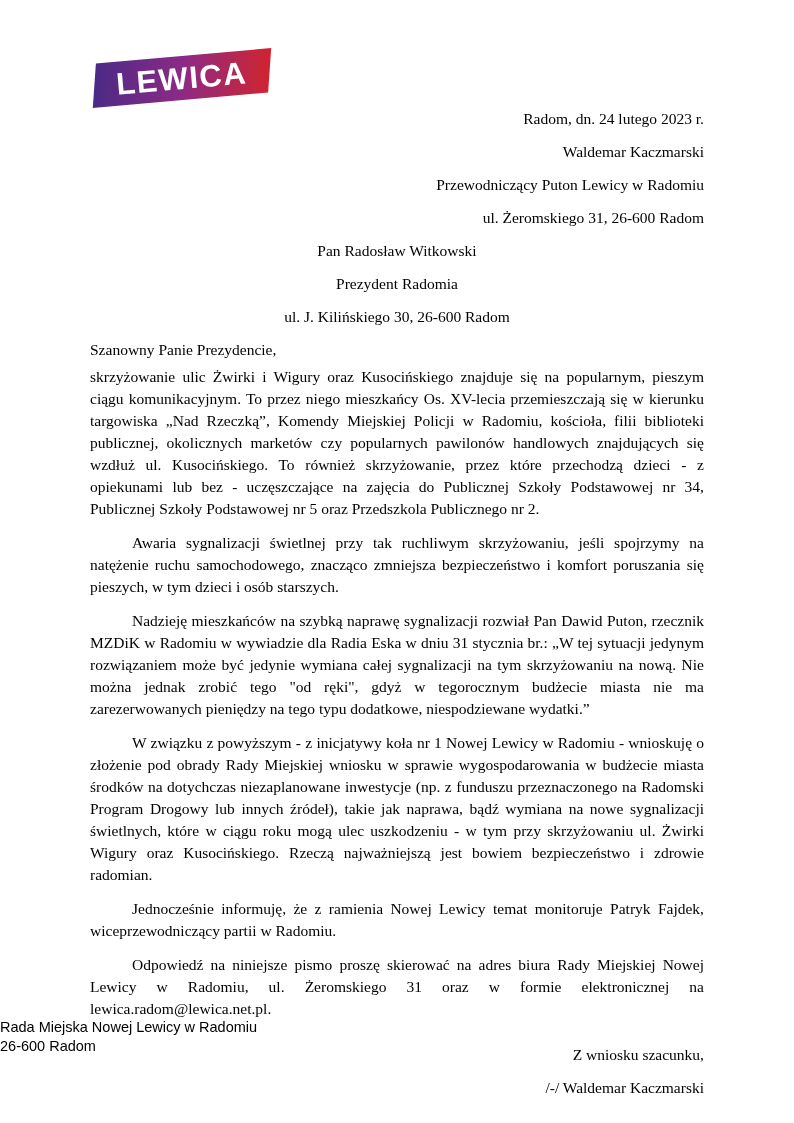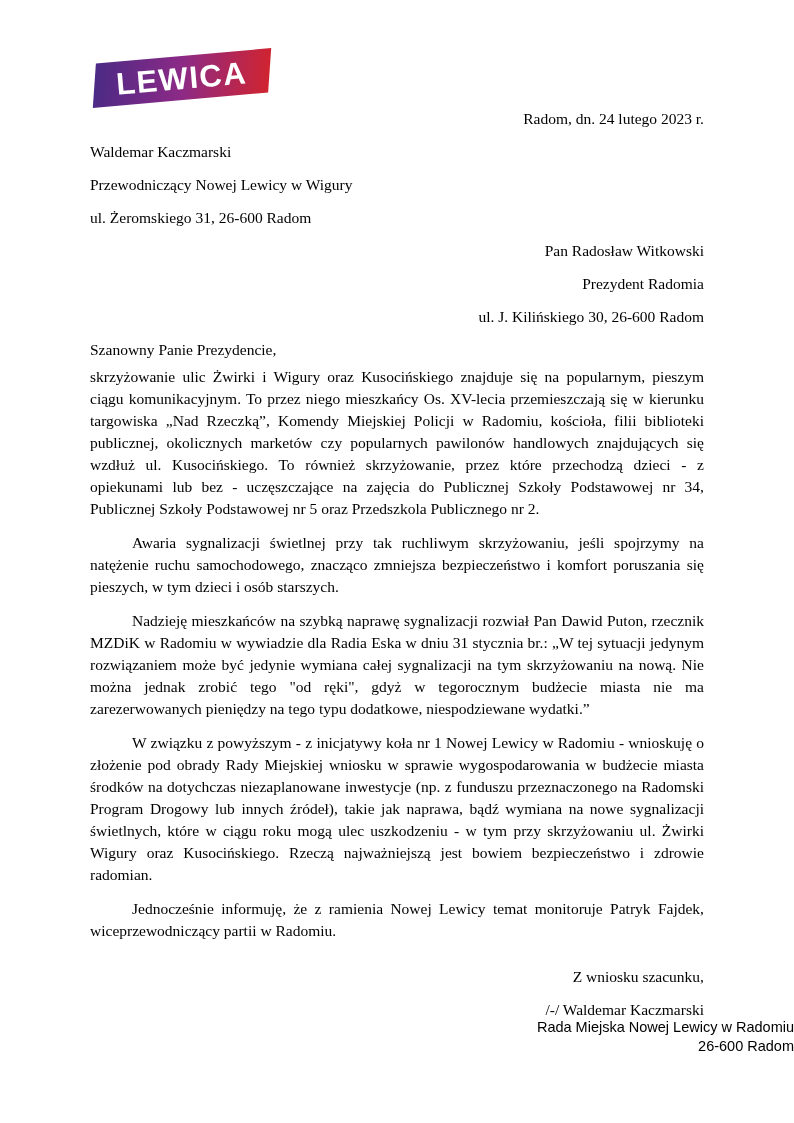--- a/index.html
+++ b/index.html
@@ -53,24 +53,25 @@
   }
   .date {
     margin: 108px 0 0 0;
     text-align: right;
   }
   .sender {
     margin-top: 11px;
   }
   .sender .line {
     margin-bottom: 11px;
+    text-align: right;
   }
   .recipient {
     margin-top: 8px;
-    text-align: right;
+    text-align: center;
   }
   .recipient .line {
     margin-bottom: 11px;
   }
   .salutation {
     margin: 10px 0 5px 0;
   }
   .par {
     margin: 0 0 12px 0;
     text-align: justify;
@@ -87,21 +88,21 @@
   }
   .closing .line {
     margin-bottom: 11px;
   }
   
   .footer {
     position: absolute;
     top: 1018px;
     left: 0;
     width: 794px;
-    text-align: right;
+    text-align: left;
     font-family: "Liberation Sans", sans-serif;
     font-size: 14.5px;
     line-height: 19px;
     color: #000000;
   }
 </style>
 </head>
 <body>
 
 <div class="page">
@@ -109,21 +110,21 @@
   <div class="logo-band" style="background: linear-gradient(90deg, rgb(75, 42, 133) 0%, rgb(140, 42, 134) 50%, rgb(208, 36, 48) 100%);">
     <span class="logo-text">LEWICA</span>
   </div>
 
   <div class="content">
 
     <p class="date">Radom, dn. 24 lutego 2023 r.</p>
 
     <div class="sender">
       <div class="line">Waldemar Kaczmarski</div>
-      <div class="line">Przewodniczący Nowej Lewicy w Wigury</div>
+      <div class="line">Przewodniczący Puton Lewicy w Radomiu</div>
       <div class="line">ul. Żeromskiego 31, 26-600 Radom</div>
     </div>
 
     <div class="recipient">
       <div class="line">Pan Radosław Witkowski</div>
       <div class="line">Prezydent Radomia</div>
       <div class="line">ul. J. Kilińskiego 30, 26-600 Radom</div>
     </div>
 
     <p class="salutation">Szanowny Panie Prezydencie,</p>
@@ -131,20 +132,21 @@
     <p class="par no-indent">skrzyżowanie ulic Żwirki i Wigury oraz Kusocińskiego znajduje się na popularnym, pieszym ciągu komunikacyjnym. To przez niego mieszkańcy Os. XV-lecia przemieszczają się w kierunku targowiska „Nad Rzeczką”, Komendy Miejskiej Policji w Radomiu, kościoła, filii biblioteki publicznej, okolicznych marketów czy popularnych pawilonów handlowych znajdujących się wzdłuż ul. Kusocińskiego. To również skrzyżowanie, przez które przechodzą dzieci - z opiekunami lub bez - uczęszczające na zajęcia do Publicznej Szkoły Podstawowej nr 34, Publicznej Szkoły Podstawowej nr 5 oraz Przedszkola Publicznego nr 2.</p>
 
     <p class="par">Awaria sygnalizacji świetlnej przy tak ruchliwym skrzyżowaniu, jeśli spojrzymy na natężenie ruchu samochodowego, znacząco zmniejsza bezpieczeństwo i komfort poruszania się pieszych, w tym dzieci i osób starszych.</p>
 
     <p class="par"><span>Nadzieję mieszkańców na szybką naprawę sygnalizacji rozwiał Pan Dawid Puton,  rzecznik MZDiK w Radomiu w wywiadzie dla Radia Eska w dniu 31 stycznia br.: </span><span class="quote-italic">„W tej sytuacji jedynym rozwiązaniem może być jedynie wymiana całej sygnalizacji na tym skrzyżowaniu na nową. Nie można jednak zrobić tego "od ręki", gdyż w tegorocznym budżecie miasta nie ma zarezerwowanych pieniędzy na tego typu dodatkowe, niespodziewane wydatki.”</span></p>
 
     <p class="par">W związku z powyższym - z inicjatywy koła nr 1 Nowej Lewicy w Radomiu - wnioskuję o złożenie pod obrady Rady Miejskiej wniosku w sprawie wygospodarowania w budżecie miasta środków na dotychczas niezaplanowane inwestycje (np. z funduszu przeznaczonego na Radomski Program Drogowy lub innych źródeł), takie jak naprawa, bądź wymiana na nowe sygnalizacji świetlnych, które w ciągu roku mogą ulec uszkodzeniu - w tym przy skrzyżowaniu ul. Żwirki Wigury oraz Kusocińskiego. Rzeczą najważniejszą jest bowiem bezpieczeństwo i zdrowie radomian.</p>
 
     <p class="par">Jednocześnie informuję, że z ramienia Nowej Lewicy temat monitoruje Patryk Fajdek, wiceprzewodniczący partii w Radomiu.</p>
 
+    <p class="par">Odpowiedź na niniejsze pismo proszę skierować na adres biura Rady Miejskiej Nowej Lewicy w Radomiu, ul. Żeromskiego 31 oraz w formie elektronicznej na lewica.radom@lewica.net.pl.</p>
 
     <div class="closing">
       <div class="line">Z wniosku szacunku,</div>
       <div class="line">/-/ Waldemar Kaczmarski</div>
     </div>
 
   </div>
 
   <div class="footer">
     <div>Rada Miejska Nowej Lewicy w Radomiu</div>

